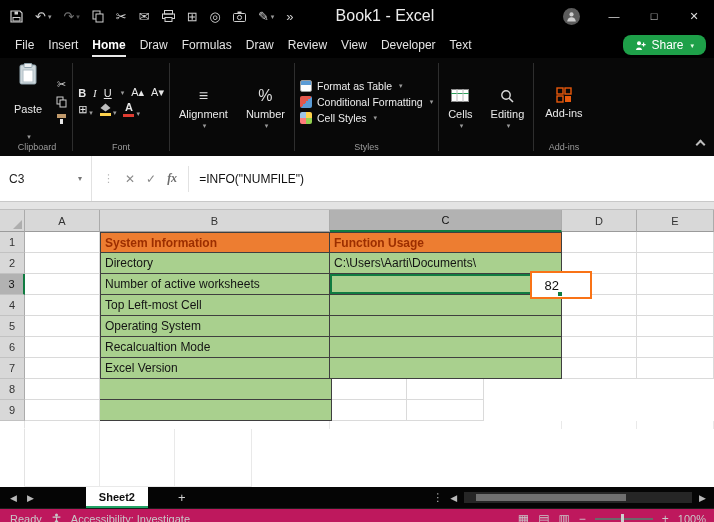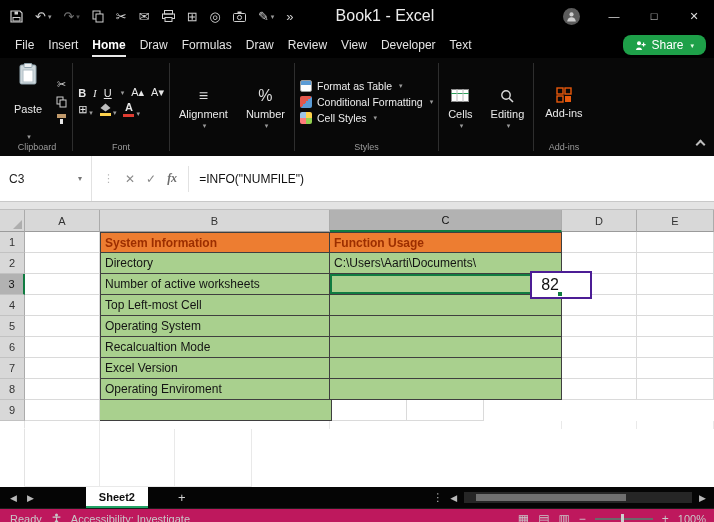--- a/index.html
+++ b/index.html
@@ -89,22 +89,22 @@
   .rh.blank{background:#fff;border-right:1px solid #E3E3E3;border-bottom:1px solid #fff}
   .cell{border-right:1px solid #DADADA;border-bottom:1px solid #DADADA;display:flex;align-items:center;
         padding:0 4px;overflow:hidden;white-space:nowrap}
   .cA{width:75px}.cB{width:230px}.cC{width:232px}.cD{width:75px}.cE{width:77px}
   .g{background:#A9D08E;border-right:1px solid #3f3f3f;border-bottom:1px solid #3f3f3f}
   .o{background:#ED7D31;border-right:1px solid #3f3f3f;border-bottom:1px solid #3f3f3f;
      border-top:1px solid #3f3f3f;color:#9C2E00;font-weight:bold}
   .edge-l{border-left:1px solid #3f3f3f}
   .active-cell{box-shadow:inset 0 0 0 2px #107C41}
   .annot-box{position:absolute;left:530px;top:61px;width:62px;height:28px;background:#fff;
-             border:2px solid #4c1d95;z-index:5;display:flex;align-items:center;justify-content:flex-end;
-             padding-right:31px;font-size:16px;color:#111}
+             border:2px solid #f97316;z-index:5;display:flex;align-items:center;justify-content:flex-end;
+             padding-right:31px;font-size:13px;color:#111}
   .fill-handle{position:absolute;left:557px;top:81px;width:6px;height:6px;background:#107C41;
                border:1px solid #fff;z-index:6}
   .note{width:462px;background:#ED7D31;border:1px solid #3f3f3f;border-bottom:none;color:#8F2B00;
         font-weight:bold;display:flex;align-items:flex-end;padding:3px 6px;font-size:12px;overflow:hidden;white-space:nowrap}
   .faint{border-right:1px solid #E9E9E9;border-bottom:1px solid #E9E9E9}
 
   
   .tabsbar{flex:0 0 21px;background:#050505;display:flex;align-items:center;color:#b9b9b9;font-size:10px}
   .tab-nav{display:flex;gap:10px;padding:0 10px;font-size:9px}
   .sheet-tab{background:#fff;color:#0f0f0f;font-weight:bold;height:100%;display:flex;align-items:center;
@@ -461,21 +461,20 @@
       <div class="rh">7</div>
       <div class="cell cA"></div>
       <div class="cell cB g edge-l">Excel Version</div>
       <div class="cell cC g"></div>
       <div class="cell cD"></div>
       <div class="cell cE"></div>
     </div>
     <div class="row">
       <div class="rh">8</div>
       <div class="cell cA"></div>
-      <div class="cell cB g edge-l">Operating Enviroment</div>
       <div class="cell cC g"></div>
       <div class="cell cD"></div>
       <div class="cell cE"></div>
     </div>
     <div class="row">
       <div class="rh">9</div>
       <div class="cell cA"></div>
       <div class="cell cC g"></div>
       <div class="cell cD"></div>
       <div class="cell cE"></div>

